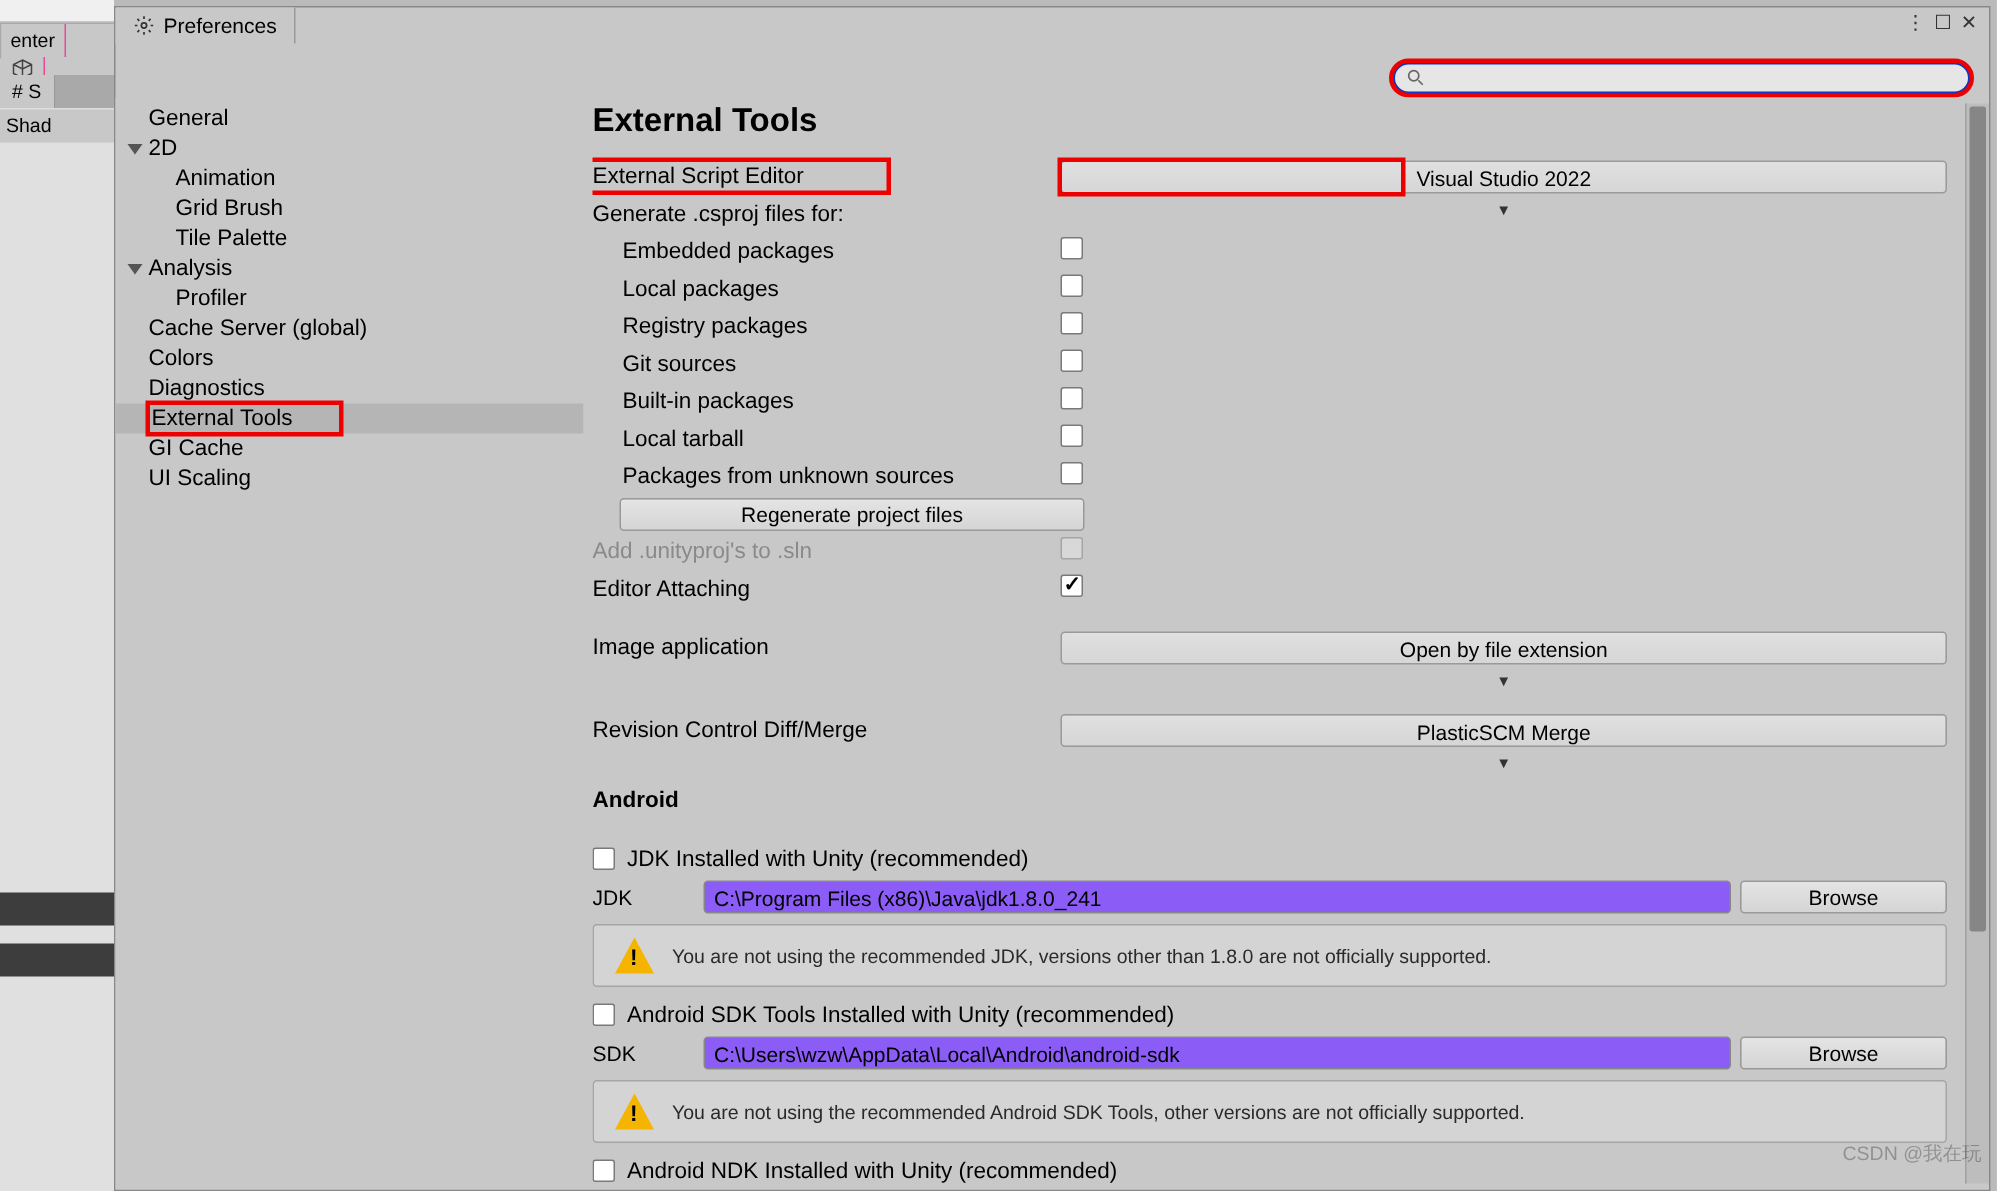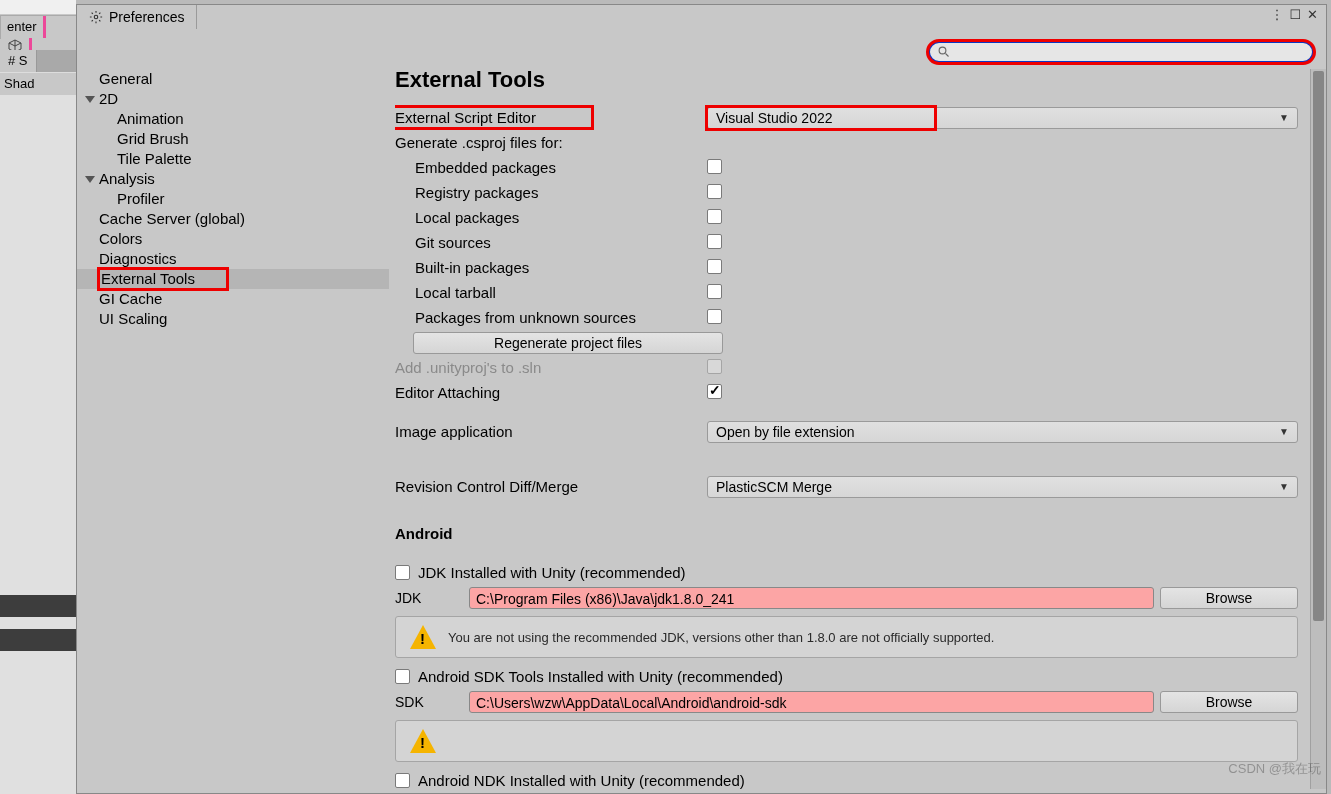--- a/index.html
+++ b/index.html
@@ -11,21 +11,21 @@
   width: 1331px;
   height: 794px;
   overflow: hidden;
   position: relative;
 }
 
 
 .under-left { position:absolute; left:0; top:0; width:76px; height:794px; background:#c8c8c8; }
 .under-menubar { position:absolute; left:0; top:0; width:76px; height:14px; background:#f0f0f0; }
 .under-toolbar { position:absolute; left:0; top:15px; width:76px; height:24px; background:#c8c8c8; border-top:1px solid #aaa; border-left:1px solid #aaa; }
-.under-toolbar .btn { display:inline-block; height:22px; line-height:22px; padding:0 6px; font-size:13px; background:#c8c8c8; border-right:3px solid #ec4899; }
+.under-toolbar .btn { display:inline-block; height:22px; line-height:22px; padding:0 6px; font-size:13px; background:#c8c8c8; border-right:1px solid #ec4899; }
 .under-tabs { position:absolute; left:0; top:50px; width:76px; height:22px; background:#a9a9a9; }
 .under-tabs .tab { display:inline-block; height:22px; line-height:22px; padding:0 8px; font-size:13px; background:#c8c8c8; border-right:1px solid #999; }
 .under-sub { position:absolute; left:0; top:72px; width:76px; height:22px; background:#c8c8c8; border-top:1px solid #ddd; font-size:13px; padding-left:4px; line-height:22px; }
 .under-body { position:absolute; left:0; top:95px; width:76px; bottom:0; background:#e0e0e0; }
 .under-row { position:absolute; left:0; height:22px; width:76px; background:#3d3d3d; }
 
 
 .prefs-window {
   position:absolute;
   left:76px; top:4px; right:4px; bottom:0;
@@ -87,40 +87,40 @@
 .lbl { width:312px; font-size:15px; }
 .lbl.indent { padding-left:20px; }
 .lbl.disabled { color:#8a8a8a; }
 .ctrl { flex:1; }
 
 .dropdown {
   height:22px; line-height:22px;
   background: linear-gradient(#e0e0e0,#d6d6d6);
   border:1px solid #9a9a9a; border-radius:3px;
   padding:0 8px; font-size:14px;
-  display:flex; justify-content:space-between; align-items:center;
+  display:flex; justify-content:space-between; align-items:center;flex-direction:column;
 }
 .dropdown .tri { font-size:10px; color:#333; }
 
 .chk { width:15px; height:15px; border:1px solid #7a7a7a; border-radius:2px; background:#fff; display:inline-block; position:relative; }
 .chk.checked::after { content:"✓"; position:absolute; left:1px; top:-3px; font-size:14px; font-weight:bold; }
 .chk.disabled { background:#d8d8d8; border-color:#a5a5a5; }
 
 .btn-flat {
   height:22px; line-height:20px;
   background: linear-gradient(#e4e4e4,#d5d5d5);
   border:1px solid #999; border-radius:3px;
   text-align:center; font-size:14px; cursor:pointer;
 }
 
 .section-header { font-weight:bold; font-size:15px; margin-top:26px; margin-bottom:18px; }
 
 .path-row { display:flex; align-items:center; gap:6px; height:25px; }
 .path-lbl { width:68px; font-size:14px; }
-.textfield { flex:1; height:22px; line-height:22px; background:#fca5a5; border:1px solid #888; border-radius:3px; padding:0 6px; font-size:14px; }
+.textfield { flex:1; height:22px; line-height:22px; background:#8b5cf6; border:1px solid #888; border-radius:3px; padding:0 6px; font-size:14px; }
 .browse-btn { width:138px; height:22px; line-height:20px; background:linear-gradient(#e4e4e4,#d5d5d5); border:1px solid #999; border-radius:3px; text-align:center; font-size:14px; cursor:pointer; }
 
 .warnbox {
   background:#d4d4d4; border:1px solid #a5a5a5; border-radius:3px;
   display:flex; align-items:center; gap:12px;
   padding:8px 14px; margin:6px 0;
   font-size:13px; color:#2a2a2a;
 }
 .warn-icon { width:0; height:0; border-left:13px solid transparent; border-right:13px solid transparent; border-bottom:24px solid #f5b400; position:relative; }
 .warn-icon::after { content:"!"; position:absolute; left:-3px; top:5px; color:#000; font-weight:bold; font-size:15px; }
@@ -216,25 +216,25 @@
         </div>
 
         <div class="row">
             <div class="lbl">Generate .csproj files for:</div>
           </div>
         <div class="row">
             <div class="lbl indent">Embedded packages</div>
             <div><span class="chk"></span></div>
           </div>
         <div class="row">
+            <div class="lbl indent">Local packages</div>
+            <div><span class="chk"></span></div>
+          </div>
+        <div class="row">
             <div class="lbl indent">Registry packages</div>
-            <div><span class="chk"></span></div>
-          </div>
-        <div class="row">
-            <div class="lbl indent">Local packages</div>
             <div><span class="chk"></span></div>
           </div>
         <div class="row">
             <div class="lbl indent">Git sources</div>
             <div><span class="chk"></span></div>
           </div>
         <div class="row">
             <div class="lbl indent">Built-in packages</div>
             <div><span class="chk"></span></div>
           </div>
@@ -300,20 +300,21 @@
             <span class="chk" style="margin-right:8px"></span>
             <span>Android SDK Tools Installed with Unity (recommended)</span>
           </div>
         <div class="path-row">
           <div class="path-lbl">SDK</div>
           <div class="textfield">C:\Users\wzw\AppData\Local\Android\android-sdk</div>
           <div class="browse-btn">Browse</div>
         </div>
         <div class="warnbox">
           <div class="warn-icon"></div>
+          <span>You are not using the recommended Android SDK Tools, other versions are not officially supported.</span>
         </div>
 
         <div class="row">
             <span class="chk" style="margin-right:8px"></span>
             <span>Android NDK Installed with Unity (recommended)</span>
           </div>
         <div class="path-row">
           <div class="path-lbl">NDK</div>
           <div class="textfield"></div>
           <div class="browse-btn">Browse</div>

